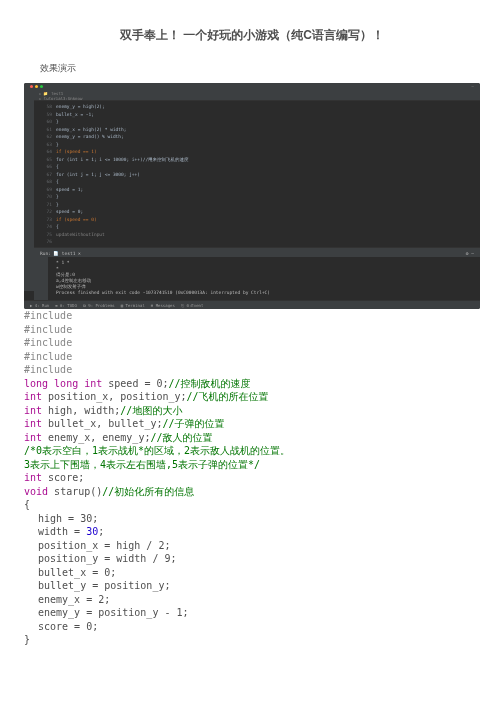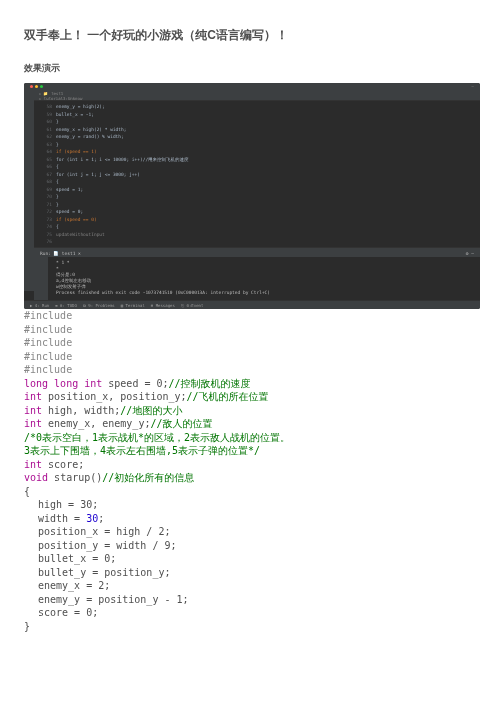--- a/index.html
+++ b/index.html
@@ -1,18 +1,18 @@
 <!DOCTYPE html>
 <html><head>
 <meta charset="utf-8">
 <style>
 body{margin:0;padding:0;font-family:-apple-system,Segoe UI,Helvetica,Arial,sans-serif;font-size:7.5px;color:#4f4f4f;background:#fff;width:504px}
 .wrap{padding:12px 24px}
-.title{text-align:left;font-size:12px;font-weight:bold;color:#4e4e4e;margin:15px 0 18px}
-.h2{font-size:9px;font-weight:bold;color:#4e4e4e;margin:10px 0 8px}
+.title{text-align:center;font-size:12px;font-weight:bold;color:#4e4e4e;margin:15px 0 18px}
+.h2{font-size:9px;font-weight:normal;color:#4e4e4e;margin:10px 16px 8px}
 .shot{width:456px;height:226px;background:#2b2b2b;border-radius:2px;overflow:hidden;position:relative;font-family:Menlo,Consolas,monospace}
 .sh-top{height:6px;background:#3c3f41;display:flex;justify-content:space-between;align-items:center;padding:0 6px}
 .sh-top .dots{display:flex;gap:2px}
 .sh-top .d{width:3px;height:3px;border-radius:50%}
 .sh-top .l{color:#808080;font-size:4px}
 .sh-side{position:absolute;left:0;top:6px;bottom:18px;width:10px;background:#3c3f41}
 .sh-dbg{position:absolute;left:10px;right:0;top:6px;height:12px;background:#3c3f41;border-bottom:1px solid #323232;color:#888;font-size:4px;padding:2px 5px;box-sizing:border-box;line-height:5px}
 .sh-code{position:absolute;left:10px;right:0;top:18px;height:146px;background:#2b2b2b;display:flex}
 .gut{width:18px;text-align:right;padding-right:4px;color:#606366;font-size:4.5px;line-height:7.5px;padding-top:2px}
 .code{flex:1;font-size:4.5px;line-height:7.5px;color:#a9b7c6;padding-top:2px}
@@ -129,20 +129,21 @@
 
   <div class="src" id="srcblock">
       <div><span class="pp">#include</span><span class=""><stdio.h></stdio.h></span></div>
       <div><span class="pp">#include</span><span class="str"><string.h></string.h></span></div>
       <div><span class="pp">#include</span><span class=""><conio.h></conio.h></span></div>
       <div><span class="pp">#include</span><span class=""><windows.h></windows.h></span></div>
       <div><span class="pp">#include</span><span class=""><stdlib.h></stdlib.h></span></div>
       <div><span class="ll">long long int</span> speed = 0;<span class="cm">//控制敌机的速度</span></div>
       <div><span class="ll">int</span> position_x, position_y;<span class="cm">//飞机的所在位置</span></div>
       <div><span class="ll">int</span> high, width;<span class="cm">//地图的大小</span></div>
+      <div><span class="ll">int</span> bullet_x, bullet_y;<span class="cm">//子弹的位置</span></div>
       <div><span class="ll">int</span> enemy_x, enemy_y;<span class="cm">//敌人的位置</span></div>
       <div><span class="cm">/*0表示空白，1表示战机*的区域，2表示敌人战机的位置。</span></div>
       <div><span class="cm">3表示上下围墙，4表示左右围墙,5表示子弹的位置*/</span></div>
       <div><span class="ll">int</span> score;</div>
       <div><span class="ll">void</span> starup()<span class="cm">//初始化所有的信息</span></div>
       <div>{</div>
       <div class="ind1">high = 30;</div>
       <div class="ind1">width = <span class="num">30</span>;</div>
       <div class="ind1">position_x = high / 2;</div>
       <div class="ind1">position_y = width / 9;</div>

